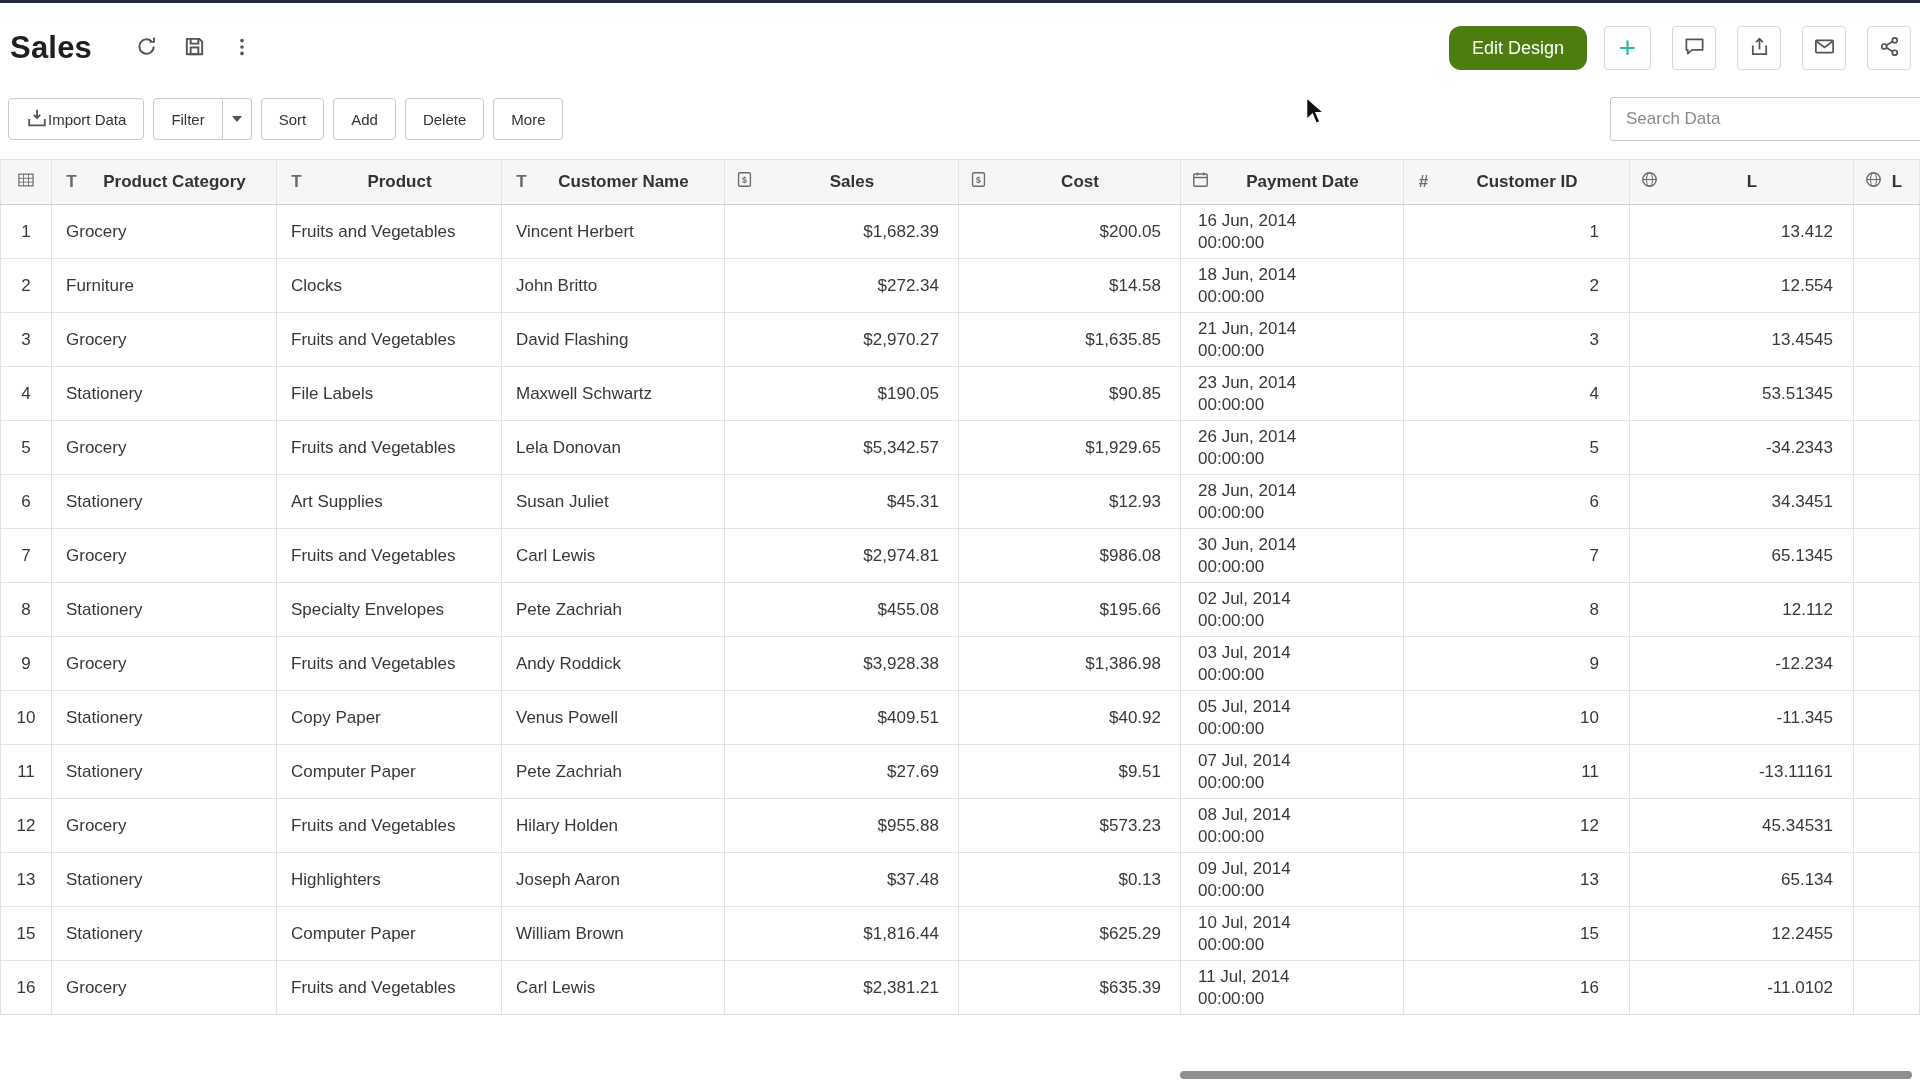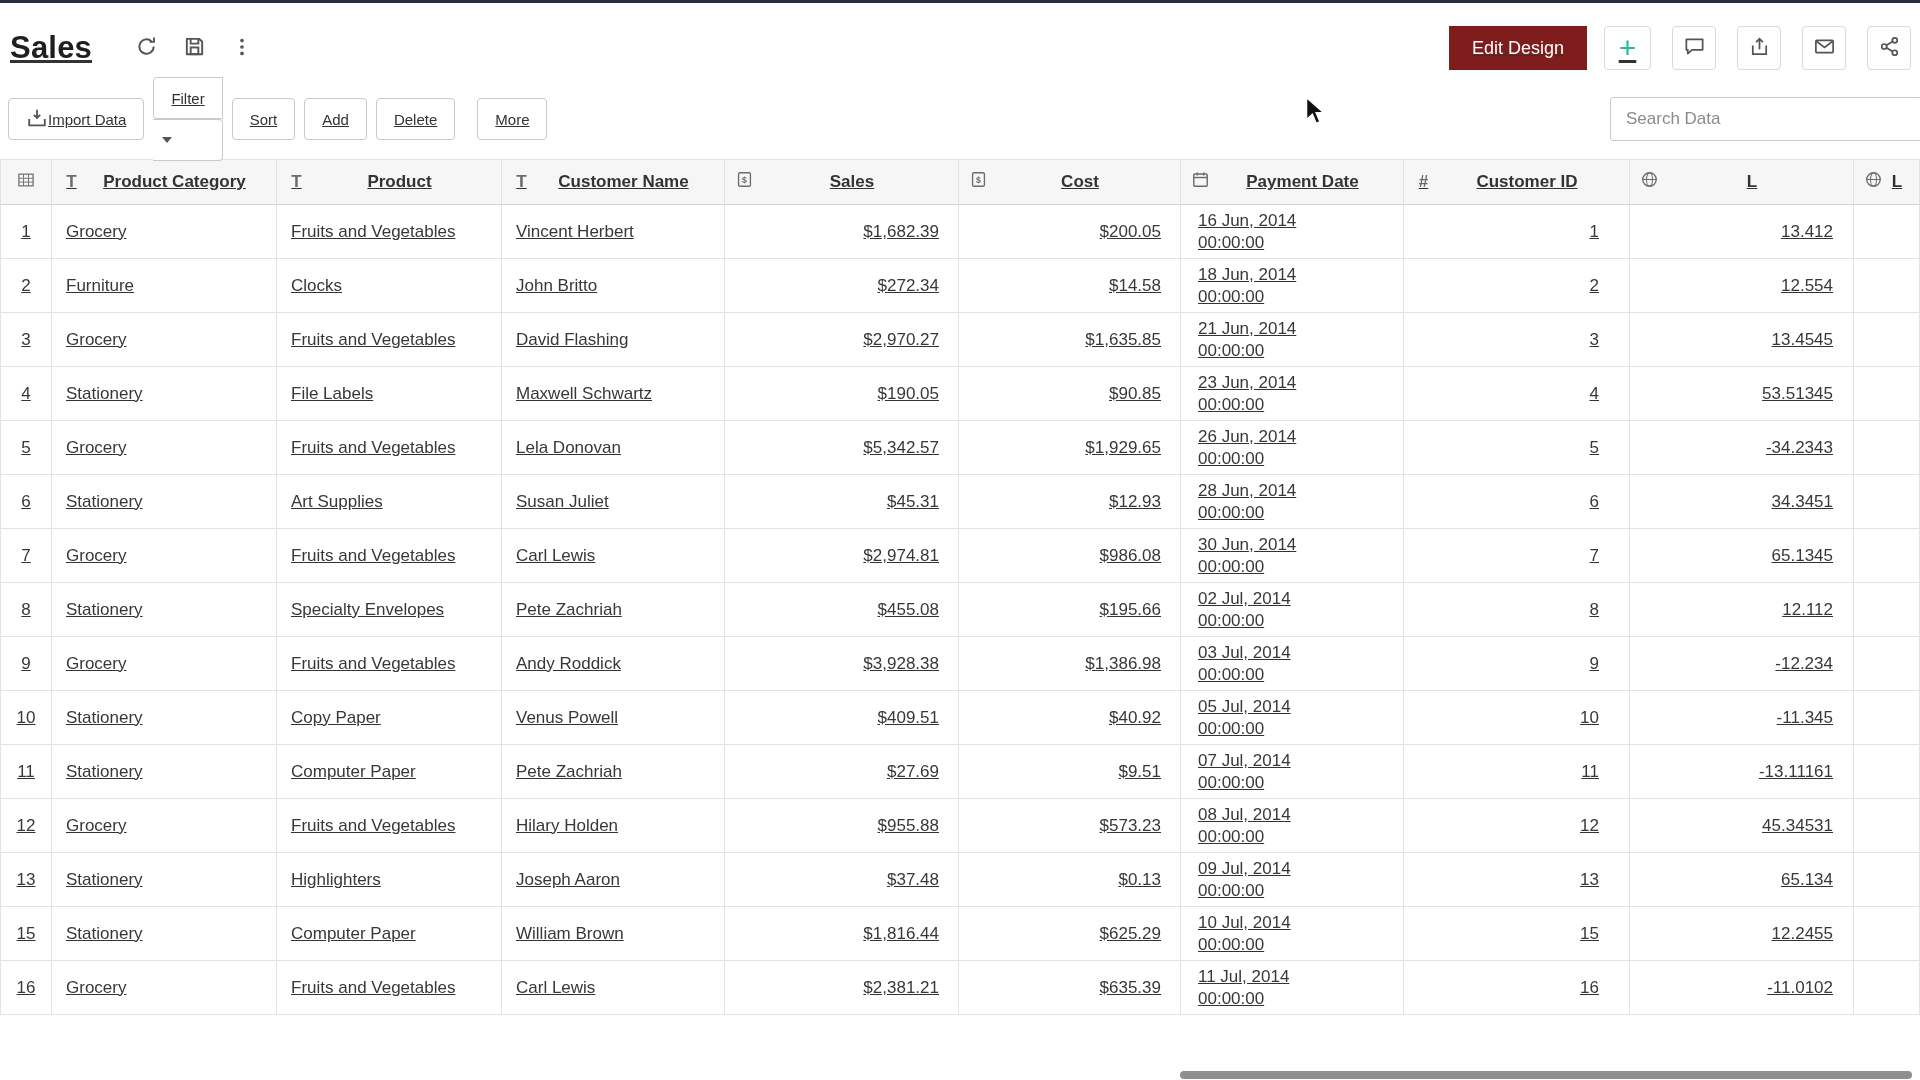--- a/index.html
+++ b/index.html
@@ -1,48 +1,48 @@
 <!DOCTYPE html>
 <html><head>
 <meta charset="utf-8">
 <style>
   * { box-sizing: border-box; margin: 0; padding: 0; }
   html, body { width: 1920px; height: 1080px; overflow: hidden; background: #fff;
     font-family: "Liberation Sans", sans-serif; color: #333; }
-  .app { position: relative; width: 1920px; height: 1080px; overflow: hidden; text-decoration: underline; }
+  .app { position: relative; width: 1920px; height: 1080px; overflow: hidden; }
   .top-accent { height: 3px; background: #272c3f; }
 
   
   .titlebar { height: 90px; display: flex; align-items: center; padding: 0 9px 0 10px; }
   .title { font-size: 31px; font-weight: 700; color: #1f1f1f; letter-spacing: .2px; }
   .title-icons { display: flex; align-items: center; gap: 12px; margin-left: 36px; }
   .ghost-btn { width: 36px; height: 36px; background: none; border: none; display: flex;
     align-items: center; justify-content: center; cursor: pointer; border-radius: 4px; }
   .spacer { flex: 1; }
-  .edit-design { height: 44px; padding: 0 23px; background: #7f1d1d; color: #fff; border: none;
-    border-radius: 0; font-size: 18px; cursor: pointer; font-family: inherit; }
+  .edit-design { height: 44px; padding: 0 23px; background: #4d7c0f; color: #fff; border: none;
+    border-radius: 12px; font-size: 18px; cursor: pointer; font-family: inherit; }
   .plus-btn { width: 47px; height: 44px; margin-left: 17px; background: #fff; border: 1px solid #d9d9d9;
     border-radius: 4px; color: #2abb9c; font-size: 30px; line-height: 1; display: flex;
     align-items: center; justify-content: center; cursor: pointer; font-family: inherit; }
   .right-icons { display: flex; gap: 21px; margin-left: 21px; }
   .sq-btn { width: 44px; height: 44px; background: #fff; border: 1px solid #d9d9d9; border-radius: 4px;
     display: flex; align-items: center; justify-content: center; cursor: pointer; }
 
   
   .toolbar { position: relative; margin-top: 4px; padding: 0 8px; display: flex; align-items: center;
     height: 44px; gap: 9px; }
   .tbtn { height: 42px; background: #fff; border: 1px solid #c9c9c9; border-radius: 4px; font-size: 15px;
     color: #333; padding: 0 17px; display: inline-flex; align-items: center; gap: 0; cursor: pointer;
     font-family: inherit; white-space: nowrap; }
-  .split { display: inline-flex; flex-direction: column; }
+  .split { display: inline-flex; }
   .split .tbtn.main { border-radius: 4px 0 0 4px; }
   .split .tbtn.caret { border-radius: 0 4px 4px 0; border-left: none; padding: 0 9px; }
   .caret-glyph { width: 0; height: 0; border-left: 5px solid transparent; border-right: 5px solid transparent;
     border-top: 6px solid #555; }
-  .tbtn.more { margin-left: 13px; }
+  .tbtn.more { }
   .search { position: absolute; right: -2px; top: 0; width: 312px; height: 44px; border: 1px solid #c9c9c9;
     border-radius: 3px; font-size: 17px; padding: 0 15px; color: #333; font-family: inherit; background: #fff; }
   .search::placeholder { color: #8a8a8a; }
 
   
   table.grid { border-collapse: collapse; table-layout: fixed; width: 1920px; margin-top: 18px; }
   .grid th, .grid td { border: 1px solid #e3e3e3; overflow: hidden; }
   .grid thead th { background: #f6f6f6; height: 45px; font-size: 17px; font-weight: 700; color: #333;
     border-bottom: 1px solid #d2d2d2; padding: 0; cursor: pointer; }
   .hcell { display: flex; align-items: center; padding: 0 8px 0 10px; height: 100%; }

